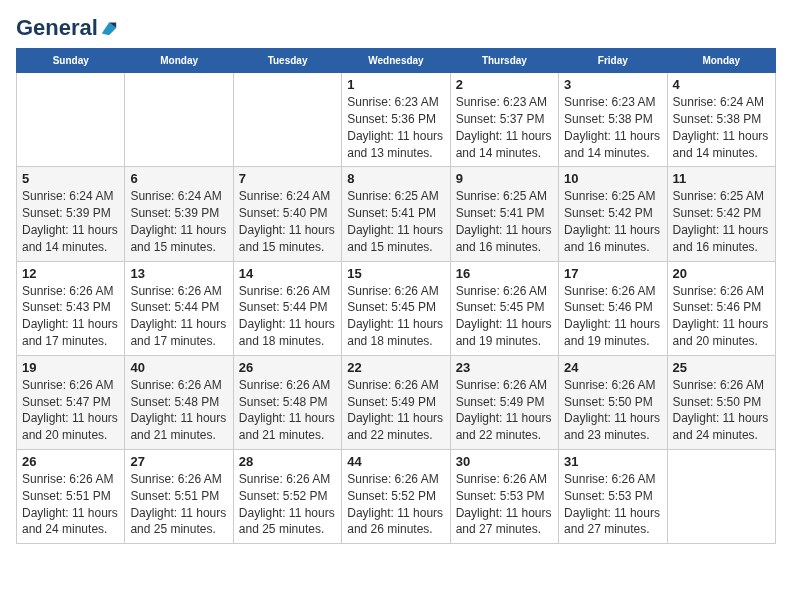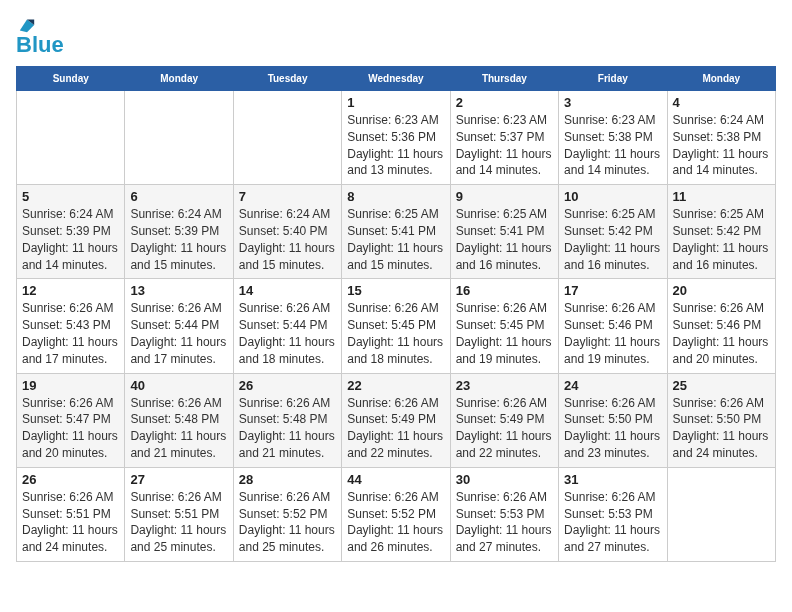--- a/index.html
+++ b/index.html
@@ -97,26 +97,26 @@
       background: #fff;
     }
   </style>
 </head>
 <body>
 
 <div class="header-area">
   <div class="logo-area">
     <div>
       <div style="display:flex;align-items:center;">
+        <span class="logo-text">General</span>
         <svg class="logo-icon" viewBox="0 0 20 20">
           <polygon points="2,16 10,4 18,10 10,18" fill="#2196c4"></polygon>
           <polygon points="10,4 18,10 18,4" fill="#1a3a5c"></polygon>
         </svg>
       </div>
-      <div style="font-size:22px;font-weight:bold;color:#2196c4;margin-top:-2px;">Blue</div>
     </div>
   </div>
   <div class="title-area">
     <div class="month-title"></div>
     <div class="location-title"></div>
   </div>
 </div>
 
 <table class="calendar-table">
   <thead>

